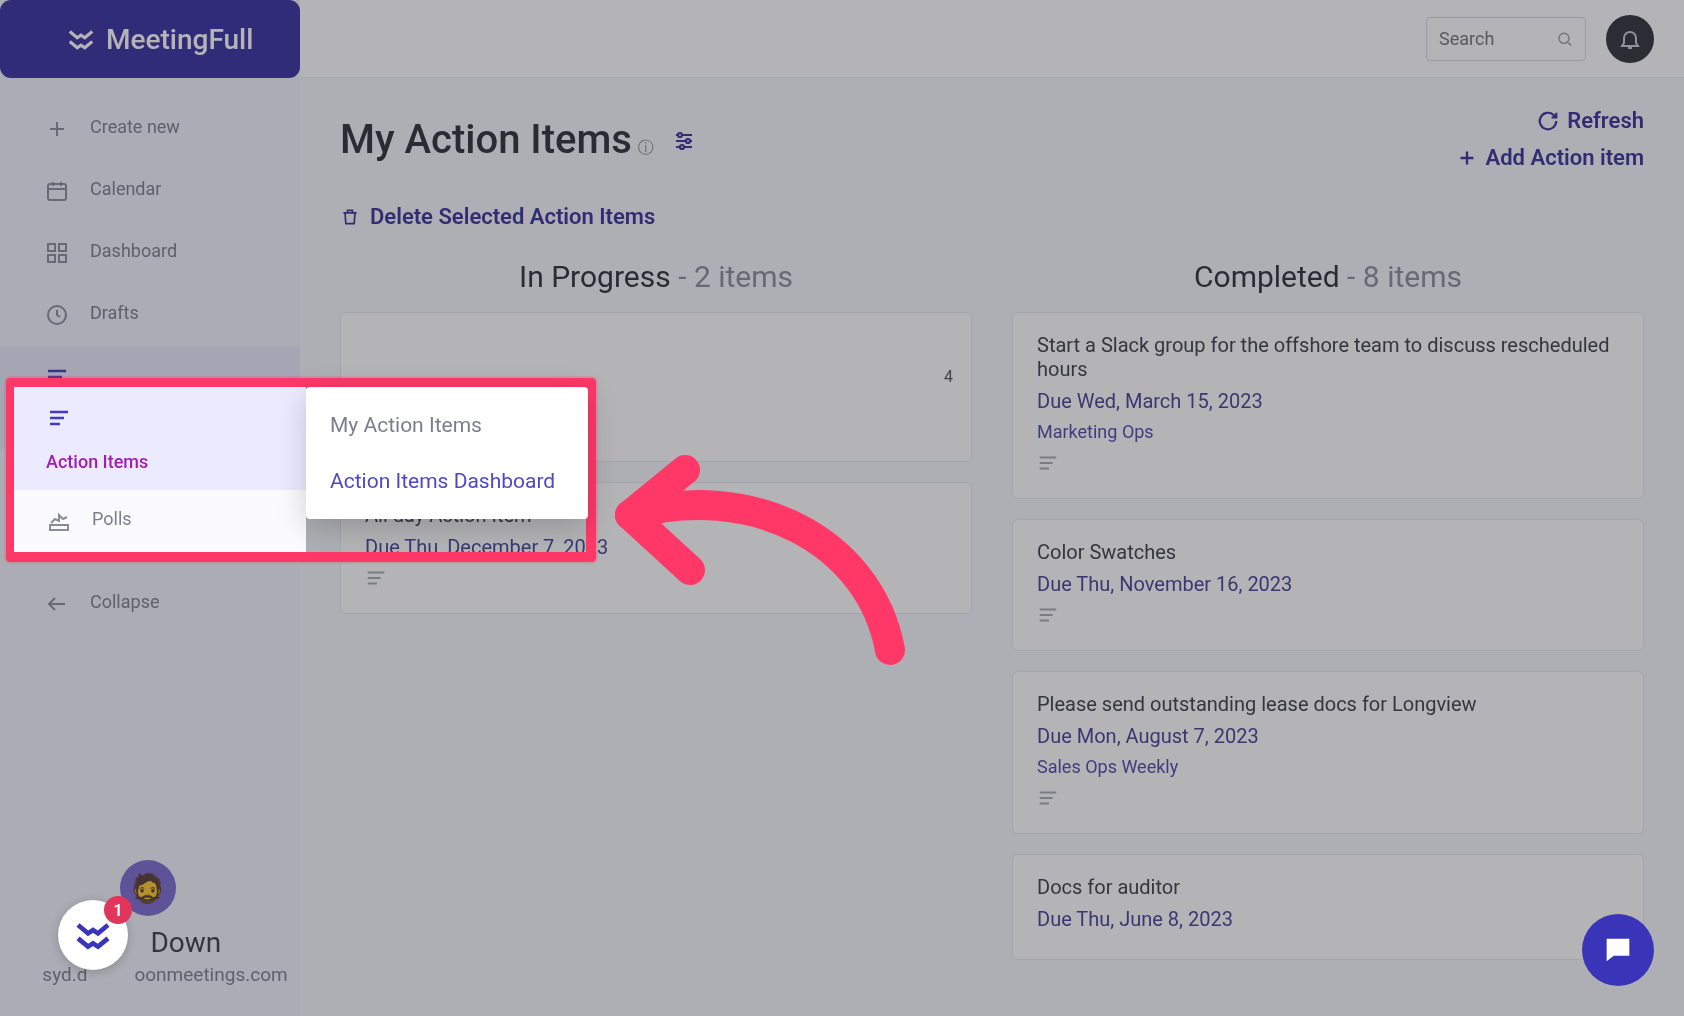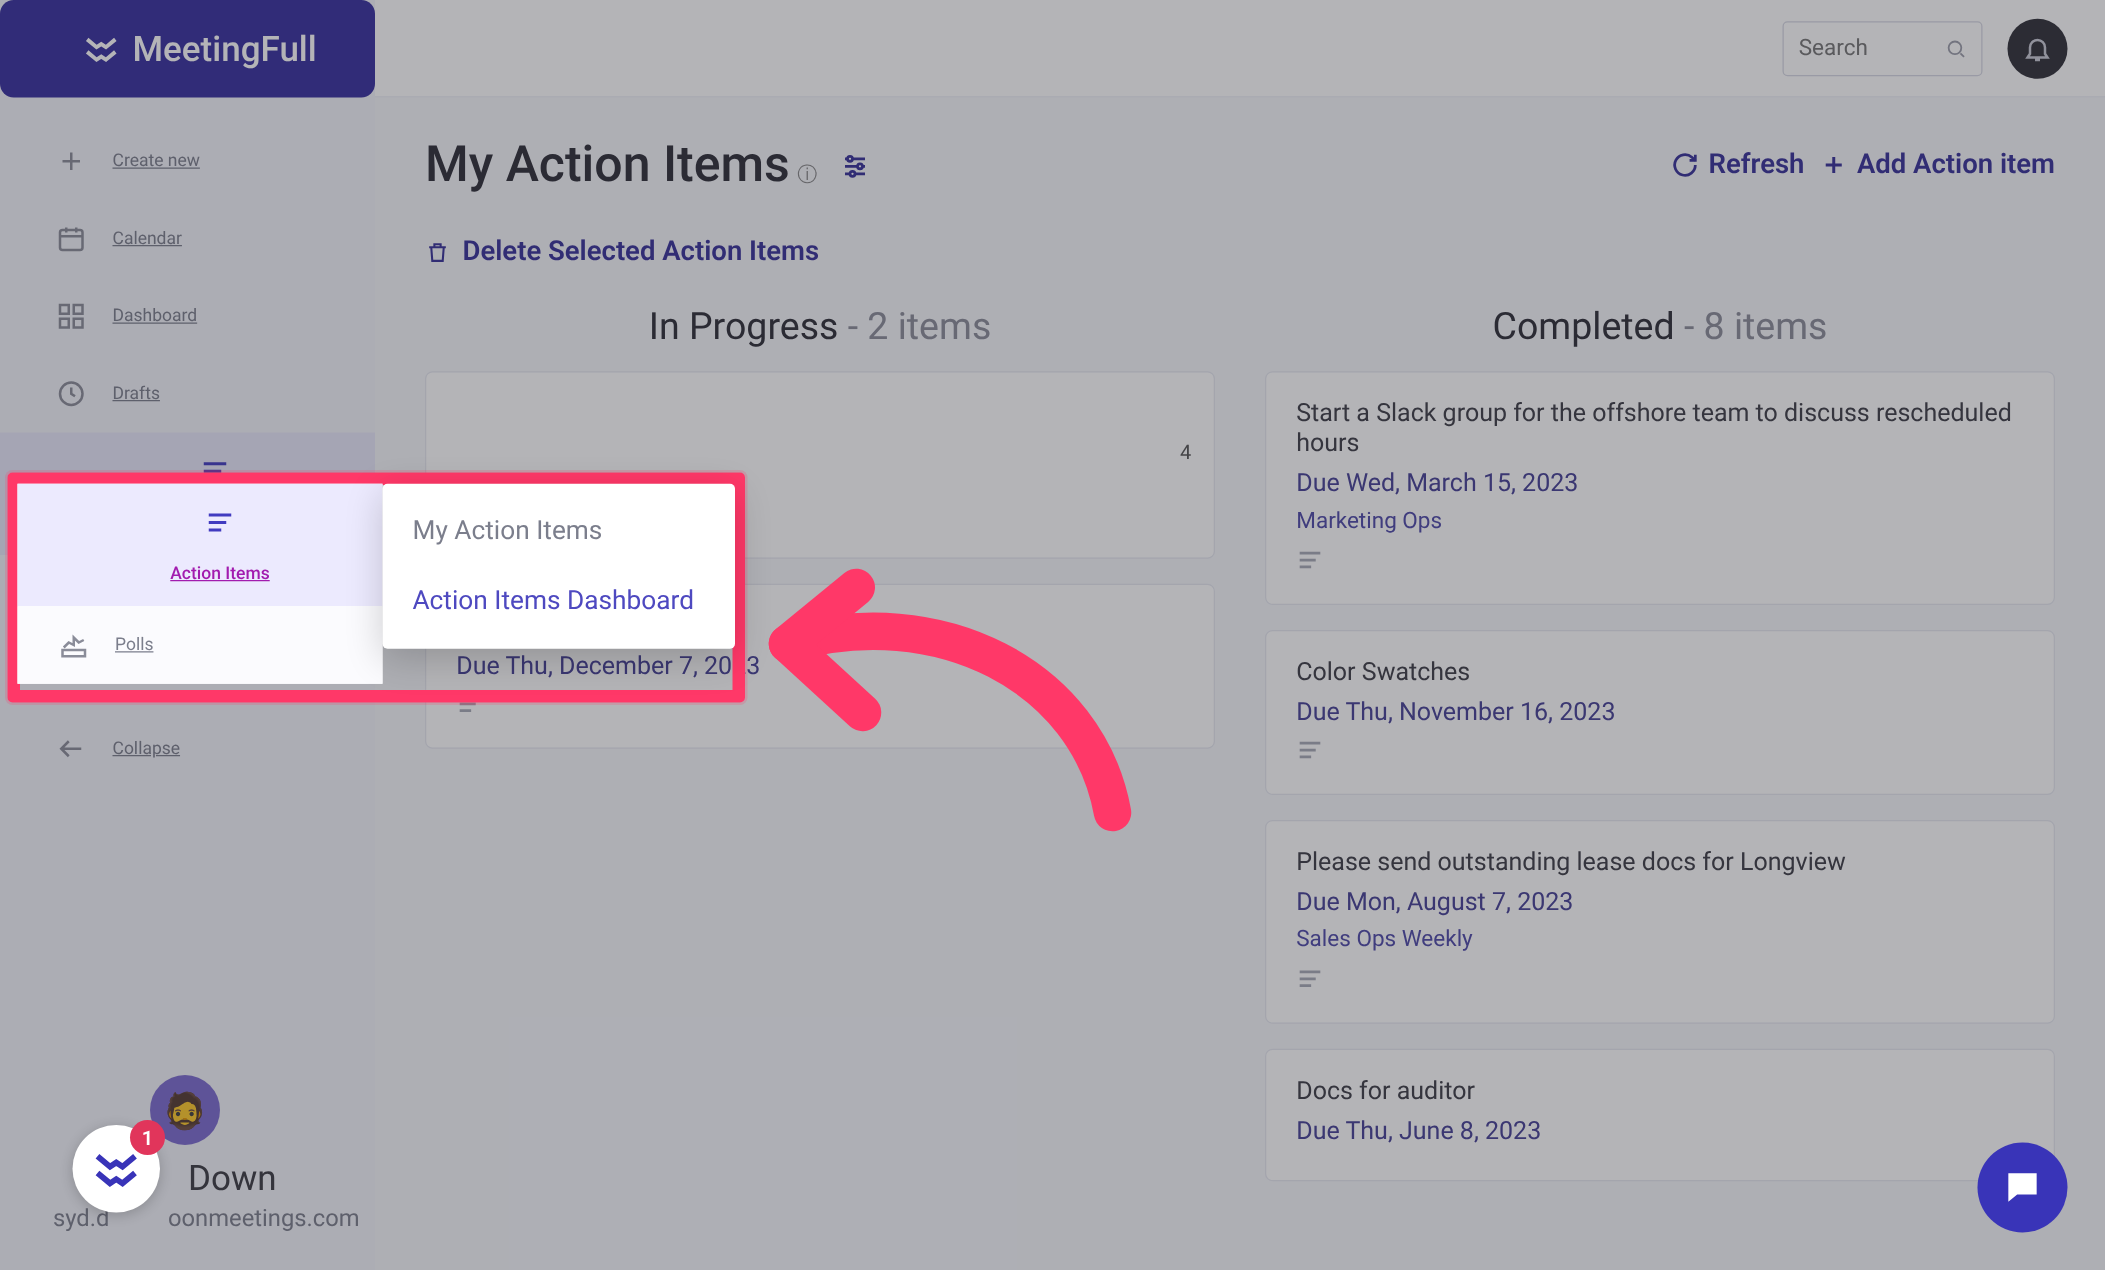--- a/index.html
+++ b/index.html
@@ -15,22 +15,22 @@
     position: absolute; left: 0; top: 0; width: 300px; height: 100%; background: #f3f4fa;
     display: flex; flex-direction: column;
   }
   .brand {
     background: #372f9e; height: 78px; display: flex; align-items: center; padding-left: 66px;
     color: #fff; font-size: 28px; font-weight: 500; gap: 10px; border-radius: 11px;
   }
   .brand svg { width: 30px; height: 30px; }
   .nav { padding-top: 20px; }
   .nav-item {
-    display: flex; align-items: center; gap: 20px; padding: 18px 0 18px 44px;
-    color: #7b7e8c; font-size: 14px; cursor: pointer; text-decoration: underline;
+    display: flex; gap: 20px; padding: 18px 0 18px 44px;
+    color: #7b7e8c; font-size: 18px; cursor: pointer;
   }
   .nav-item.active { background: #e9e9fb; color: #a21caf; font-weight: 500; flex-direction: column; }
   .nav-item .icon { width: 26px; height: 26px; display:flex; align-items:center; justify-content:center; }
   .user-block { margin-top: auto; padding: 20px 0 30px 30px; font-size: 20px; color: #535560; position:relative; }
   .avatar { width: 56px; height: 56px; border-radius: 50%; background: #7c6bcf; margin: 0 0 10px 90px; display:flex; align-items:center; justify-content:center; font-size:28px; }
   .user-name { text-align:center; font-size: 28px; color:#3b3b42; margin-bottom:4px; }
   .user-email { text-align:center; font-size:19px; color:#7b7e8c; }
 
   
   .float-logo {
@@ -55,21 +55,21 @@
   .bell {
     width: 48px; height: 48px; border-radius: 50%; background: #2e2e36; display:flex; align-items:center; justify-content:center;
   }
 
   
   .main { position:absolute; left:300px; right:0; top:78px; bottom:0; padding: 30px 40px; overflow:hidden; }
   .page-title-row { display:flex; align-items:center; justify-content:space-between; }
   .page-title { font-size: 40px; font-weight: 500; color: #2d2d36; display:flex; align-items:baseline; gap:6px;}
   .help-sup { font-size:16px; color:#888; vertical-align: super; }
   .sliders-ic { width:24px; height:24px; margin-left:12px; color:#373099; }
-  .actions-right { display:flex; flex-direction:row; align-items:flex-end; gap:12px;text-align:right; }
+  .actions-right { display:flex; flex-direction:column; align-items:flex-end; gap:12px;text-align:right; }
   .link-btn { color:#373099; font-size:22px; font-weight:600; display:flex; align-items:center; gap:8px; cursor:pointer; }
   .delete-row { margin-top:34px; color:#373099; font-size:22px; font-weight:600; display:flex; align-items:center; gap:10px; cursor:pointer; }
 
   .columns { display:flex; gap:40px; margin-top:30px; }
   .col { flex:1; }
   .col-head { font-size:30px; color:#2d2d36; margin-bottom:18px;text-align:center; }
   .col-head .count { color:#8a8c99; font-weight:400; }
   .card {
     background:#fff; border:1px solid #e6e8f0; border-radius:6px; padding:20px 24px; margin-bottom:20px;
   }

